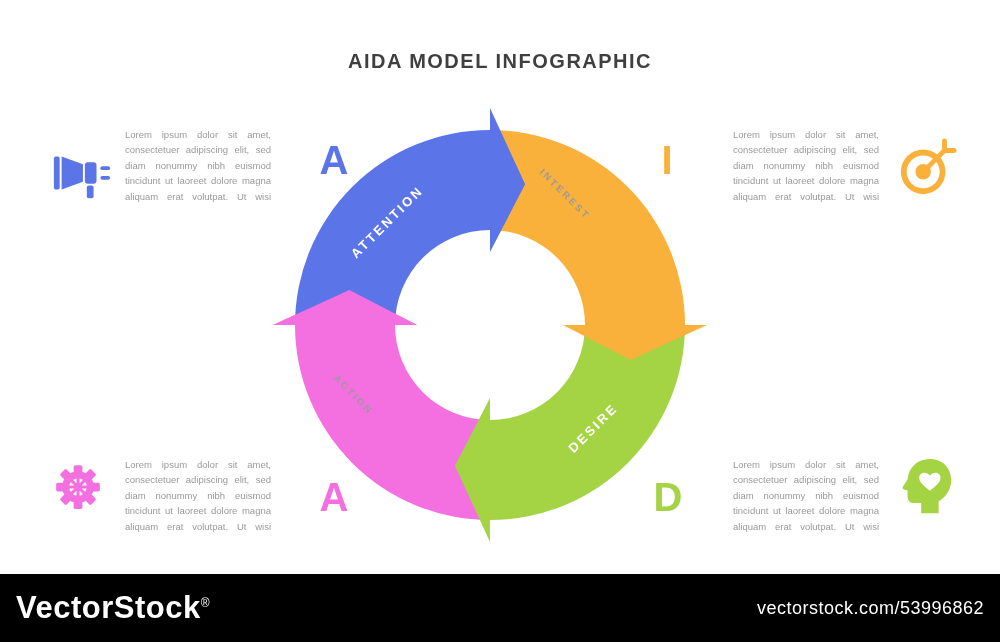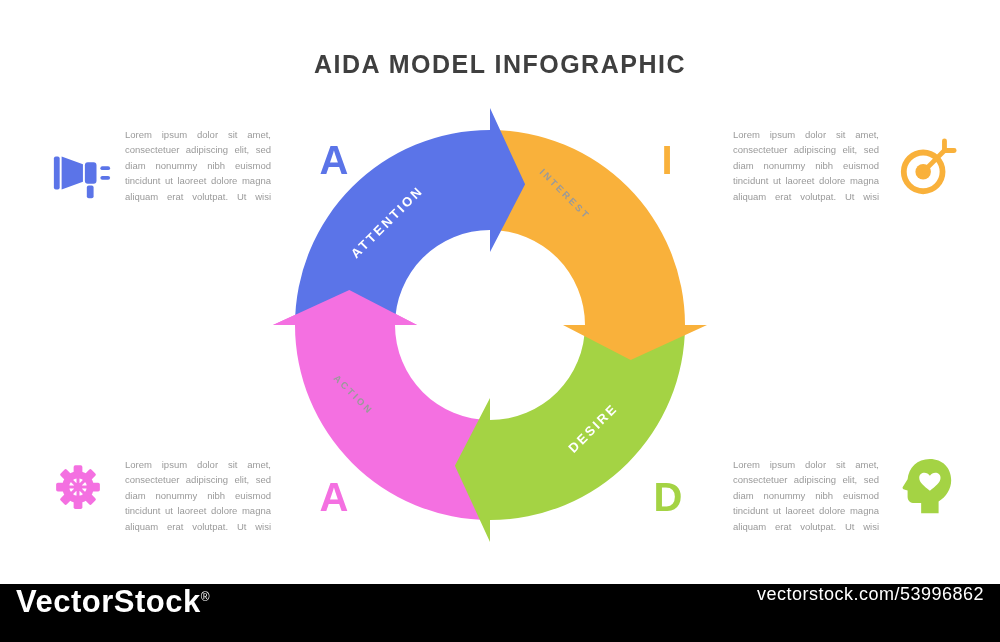--- a/index.html
+++ b/index.html
@@ -1,19 +1,19 @@
 <!DOCTYPE html>
 <html><head>
 <meta charset="utf-8">
 <style>
   html,body{margin:0;padding:0;background:#fff;}
   .canvas{position:relative;width:1000px;height:642px;background:#ffffff;overflow:hidden;
           font-family:"Liberation Sans", sans-serif;}
   .title{position:absolute;top:50px;left:0;width:100%;text-align:center;
-         font-size:25px;font-weight:700;letter-spacing:1.5px;color:#3f3f3f;}
+         font-size:20px;font-weight:700;letter-spacing:1.5px;color:#3f3f3f;}
   .diagram{position:absolute;left:245px;top:80px;width:490px;height:490px;}
   .diagram svg{position:absolute;left:0;top:0;}
   .arc-label{position:absolute;white-space:nowrap;color:#ffffff;font-size:13px;
              font-weight:700;letter-spacing:2.5px;}
   .arc-label.asc{transform:translate(-50%,-50%) rotate(-45deg);}
   .arc-label.desc{transform:translate(-50%,-50%) rotate(45deg);}
   .lbl-attention{left:142px;top:142px;}
   .lbl-interest{left:348px;top:142px;}
   .lbl-desire{left:348px;top:348px;}
   .lbl-action{left:142px;top:348px;}
@@ -26,22 +26,22 @@
         text-align:justify;text-align-last:justify;margin:0;}
   .desc-tl{left:125px;top:127px;}
   .desc-tr{left:733px;top:127px;}
   .desc-bl{left:125px;top:457px;}
   .desc-br{left:733px;top:457px;}
   .icon{position:absolute;}
   .icon-megaphone{left:50px;top:142px;}
   .icon-target{left:897px;top:136px;}
   .icon-gear{left:50px;top:459px;}
   .icon-head{left:895px;top:455px;}
-  .bar{position:absolute;left:0;bottom:0;width:100%;height:58px;background:#000000;
-       display:flex;justify-content:space-between;
+  .bar{position:absolute;left:0;bottom:0;width:100%;height:68px;background:#000000;
+       display:flex;align-items:center;justify-content:space-between;
        padding:0 16px;box-sizing:border-box;color:#ffffff;}
   .brand{font-size:31px;font-weight:700;letter-spacing:0.5px;}
   .brand sup{font-size:12px;font-weight:400;vertical-align:super;}
   .site{font-size:18px;font-weight:400;letter-spacing:0.5px;}
 </style>
 </head>
 <body>
 
 <div class="canvas">
 

